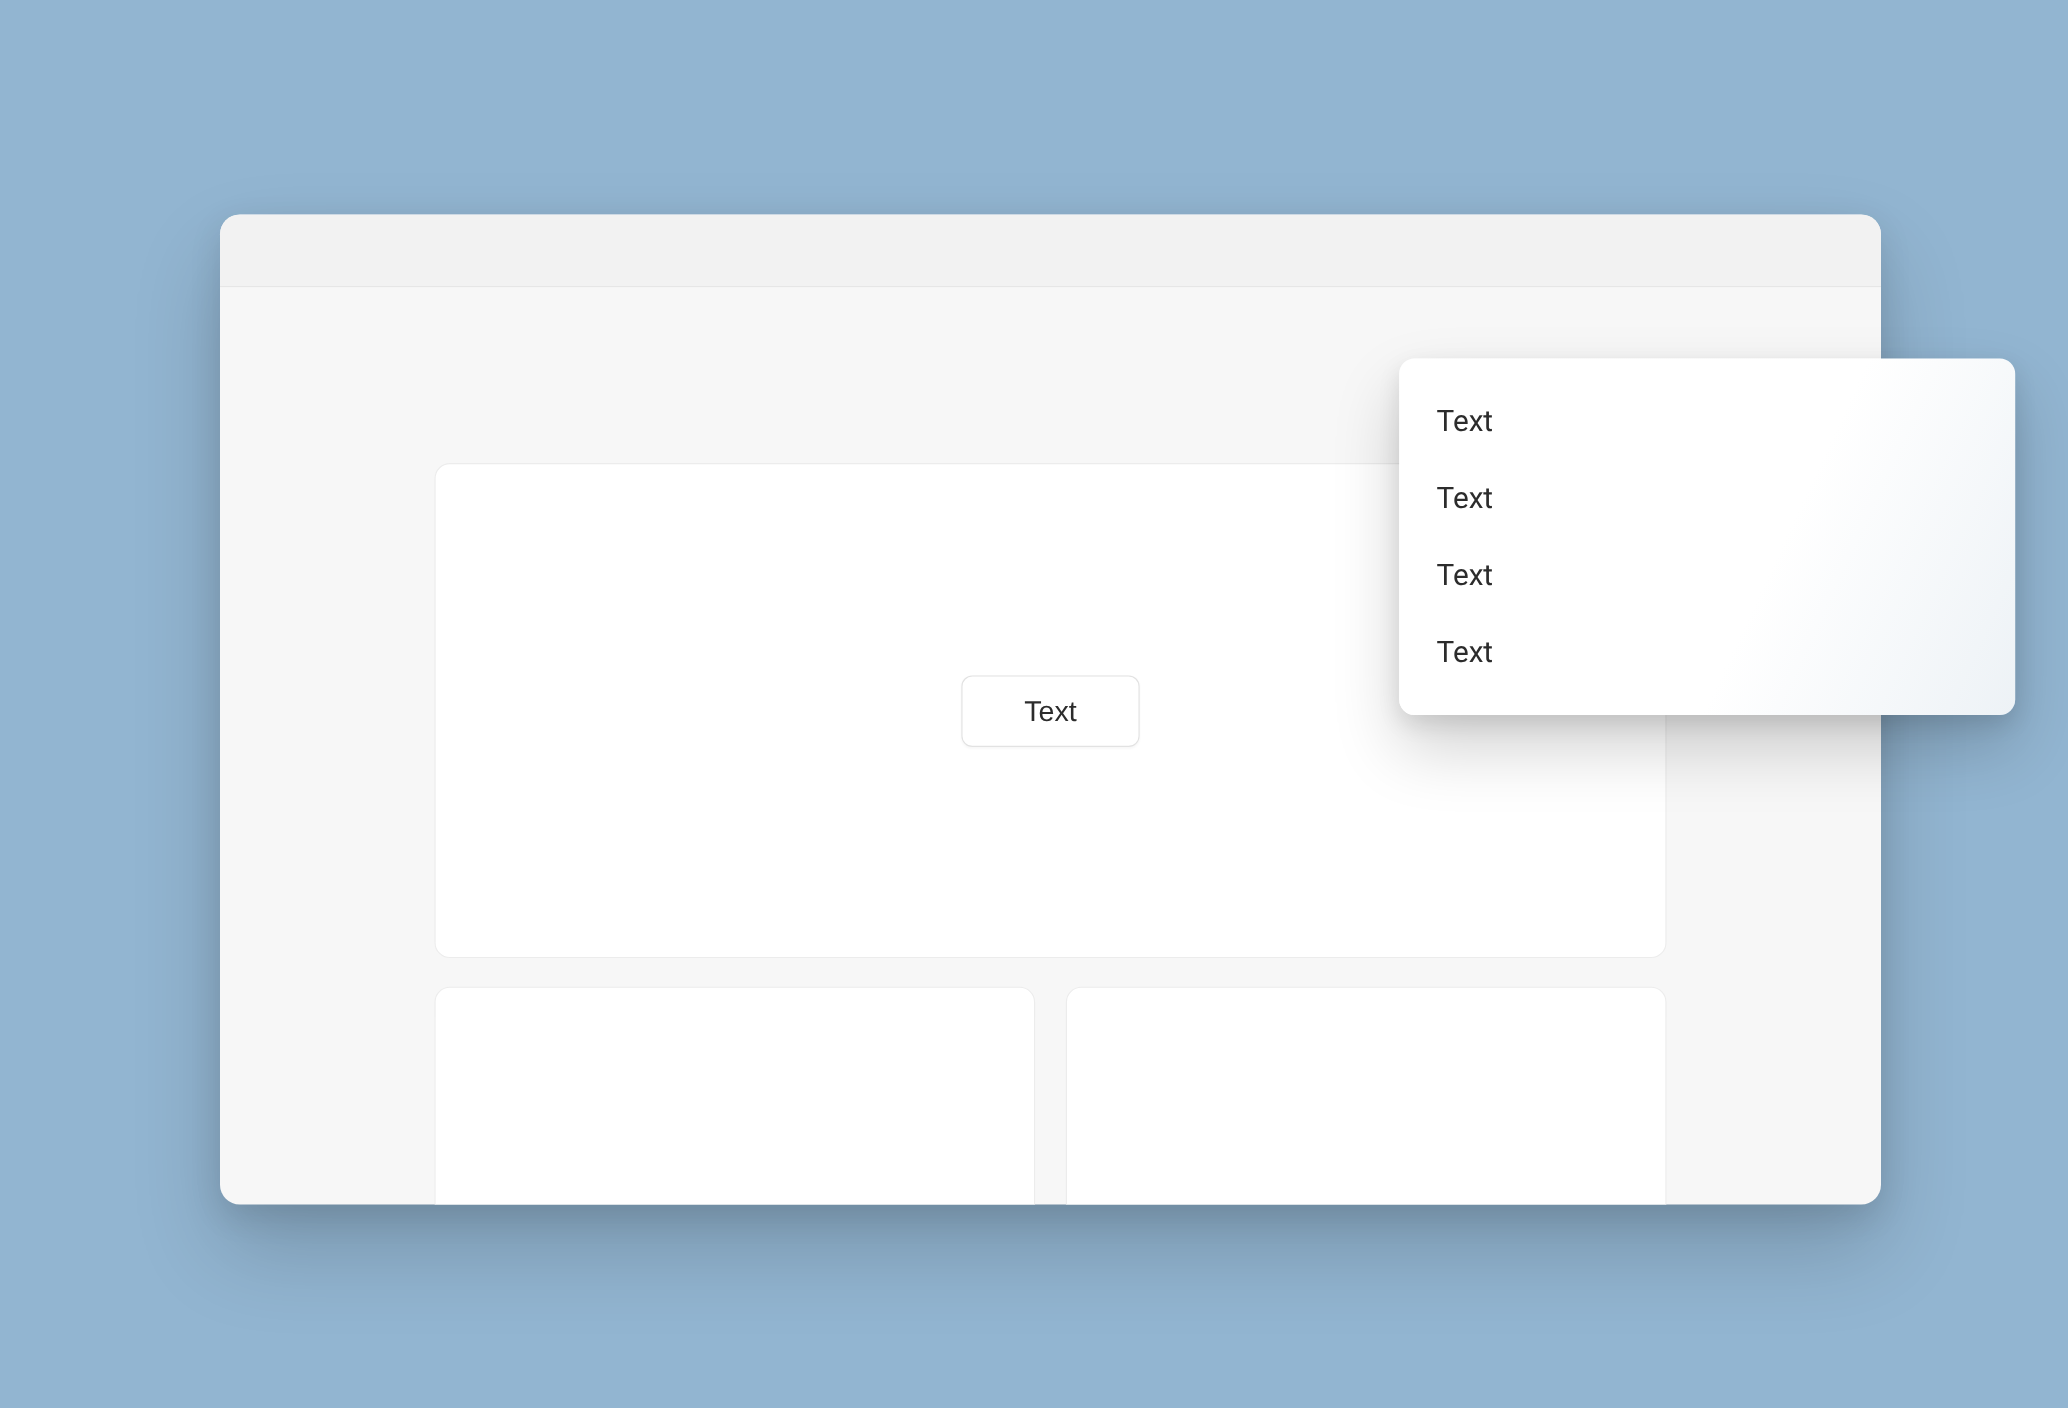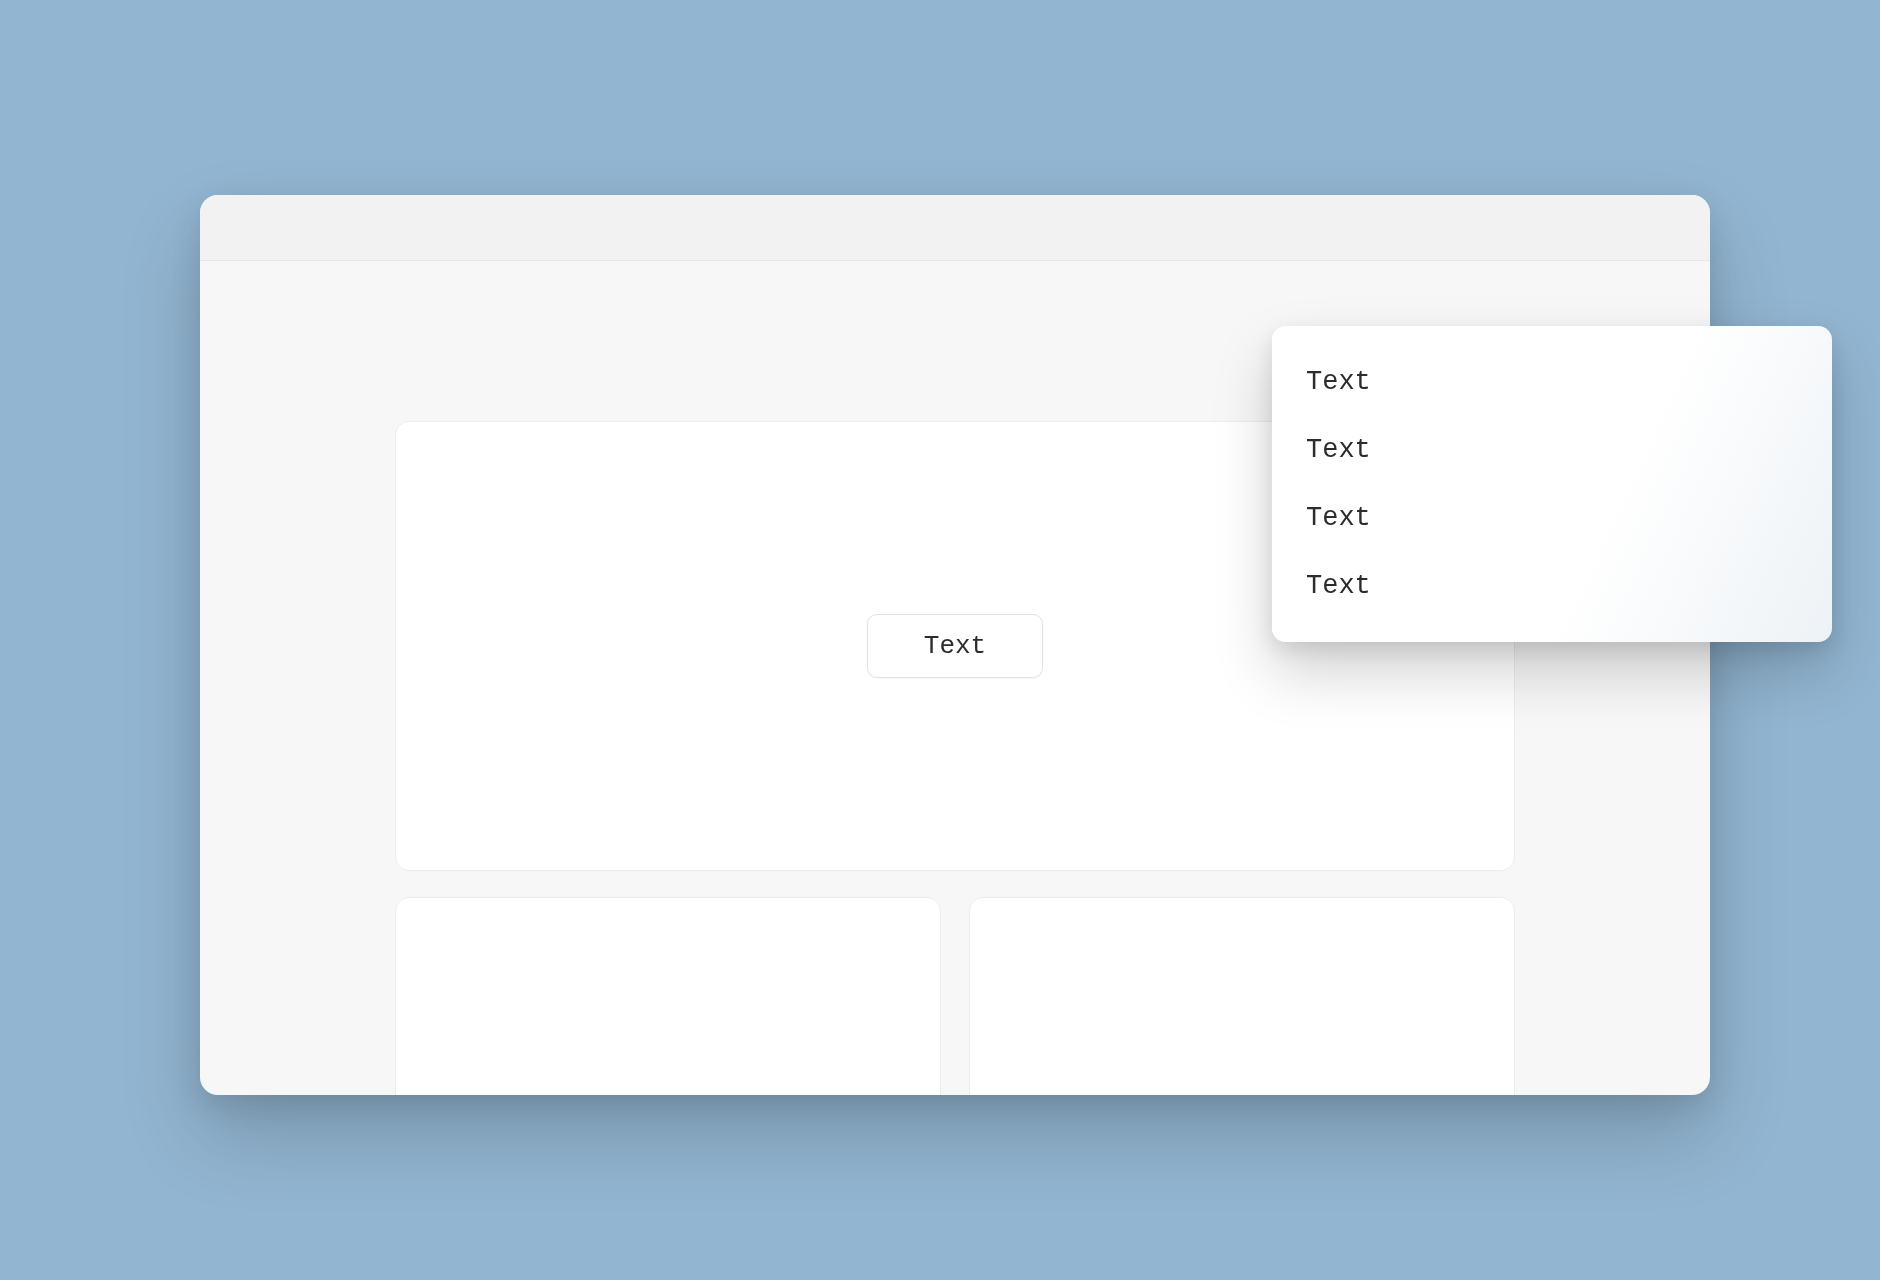--- a/index.html
+++ b/index.html
@@ -1,19 +1,18 @@
 <!DOCTYPE html>
 <html><head>
   <meta charset="utf-8">
   <style>
     * {
       margin: 0;
       padding: 0;
       box-sizing: border-box;
-      font-family: Liberation Mono, monospace;
     }
     
     body {
       width: 1880px;
       height: 1280px;
       background: #92b5d1;
       font-family: -apple-system, BlinkMacSystemFont, "Segoe UI", Roboto, sans-serif;
       position: relative;
       overflow: hidden;
     }

